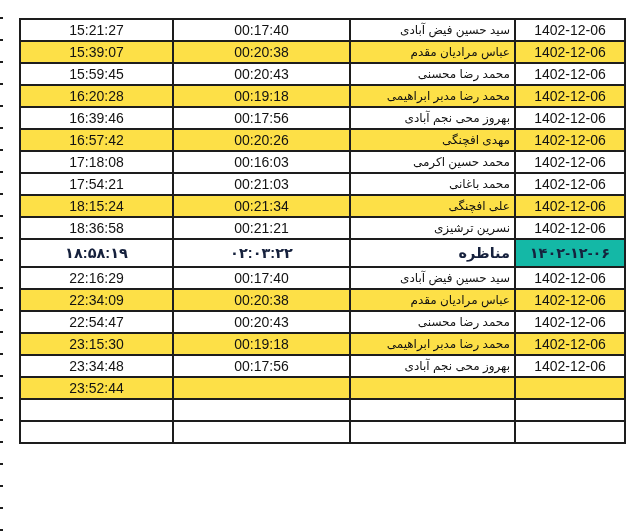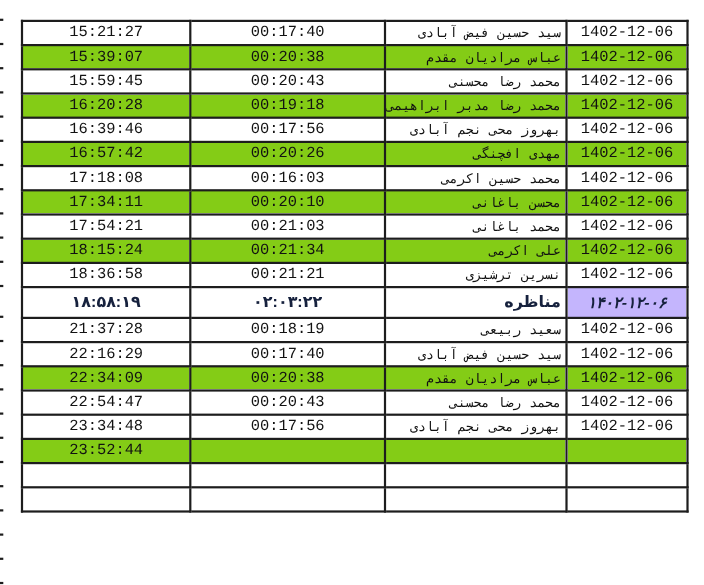--- a/index.html
+++ b/index.html
@@ -38,38 +38,38 @@
   td {
     border: 2px solid #1d1d1d;
     padding: 0;
     margin: 0;
     vertical-align: middle;
     font-size: 14px;
     color: #121212;
     white-space: nowrap;
     overflow: hidden;
   }
-  tr.regular  { height: 22px; font-family: Liberation Mono, monospace; }
+  tr.regular  { height: 22px; }
   tr.bold-row { height: 28px; }
   tr.white td { background: #ffffff; }
-  tr.blue  td { background: #84cc16; }
+  tr.blue  td { background: #fde047; }
   td.time, td.duration, td.date { text-align: center; }
   td.name {
     text-align: right;
     direction: rtl;
     padding-right: 4px;
     font-size: 12px;
   }
   tr.bold-row td {
     font-weight: bold;
     color: #16213d;
     font-size: 14.5px;
     margin-top: 41px;
   }
-  tr.bold-row td.date { background: #c4b5fd; font-style: italic; }
+  tr.bold-row td.date { background: #14b8a6; }
 </style>
 </head>
 <body>
 
 <div class="page">
   <div id="ticks">
       <div class="tick" style="top: 17px;"></div>
       <div class="tick" style="top: 39px;"></div>
       <div class="tick" style="top: 61px;"></div>
       <div class="tick" style="top: 83px;"></div>
@@ -137,72 +137,66 @@
           <td class="duration">00:20:26</td>
           <td class="name" dir="rtl">مهدی افچنگی</td>
           <td class="date">1402-12-06</td>
         </tr>
         <tr class="regular white">
           <td class="time">17:18:08</td>
           <td class="duration">00:16:03</td>
           <td class="name" dir="rtl">محمد حسین اکرمی</td>
           <td class="date">1402-12-06</td>
         </tr>
-        <tr class="regular blue">
-          <td class="time">17:34:11</td>
-          <td class="duration">00:20:10</td>
-          <td class="name" dir="rtl">محسن باغانی</td>
-          <td class="date">1402-12-06</td>
-        </tr>
         <tr class="regular white">
           <td class="time">17:54:21</td>
           <td class="duration">00:21:03</td>
           <td class="name" dir="rtl">محمد باغانی</td>
           <td class="date">1402-12-06</td>
         </tr>
         <tr class="regular blue">
           <td class="time">18:15:24</td>
           <td class="duration">00:21:34</td>
-          <td class="name" dir="rtl">علی اکرمی</td>
+          <td class="name" dir="rtl">علی افچنگی</td>
           <td class="date">1402-12-06</td>
         </tr>
         <tr class="regular white">
           <td class="time">18:36:58</td>
           <td class="duration">00:21:21</td>
           <td class="name" dir="rtl">نسرین ترشیزی</td>
           <td class="date">1402-12-06</td>
         </tr>
         <tr class="bold-row white">
           <td class="time" dir="rtl">۱۸:۵۸:۱۹</td>
           <td class="duration" dir="rtl">۰۲:۰۳:۲۲</td>
           <td class="name" dir="rtl">مناظره</td>
           <td class="date" dir="rtl">۱۴۰۲-۱۲-۰۶</td>
         </tr>
         <tr class="regular white">
-          <td class="time">21:37:28</td>
-          <td class="duration">00:18:19</td>
-          <td class="name" dir="rtl">سعید ربیعی</td>
-          <td class="date">1402-12-06</td>
-        </tr>
-        <tr class="regular white">
           <td class="time">22:16:29</td>
           <td class="duration">00:17:40</td>
           <td class="name" dir="rtl">سید حسین فیض آبادی</td>
           <td class="date">1402-12-06</td>
         </tr>
         <tr class="regular blue">
           <td class="time">22:34:09</td>
           <td class="duration">00:20:38</td>
           <td class="name" dir="rtl">عباس مرادیان مقدم</td>
           <td class="date">1402-12-06</td>
         </tr>
         <tr class="regular white">
           <td class="time">22:54:47</td>
           <td class="duration">00:20:43</td>
           <td class="name" dir="rtl">محمد رضا محسنی</td>
+          <td class="date">1402-12-06</td>
+        </tr>
+        <tr class="regular blue">
+          <td class="time">23:15:30</td>
+          <td class="duration">00:19:18</td>
+          <td class="name" dir="rtl">محمد رضا مدبر ابراهیمی</td>
           <td class="date">1402-12-06</td>
         </tr>
         <tr class="regular white">
           <td class="time">23:34:48</td>
           <td class="duration">00:17:56</td>
           <td class="name" dir="rtl">بهروز محی نجم آبادی</td>
           <td class="date">1402-12-06</td>
         </tr>
         <tr class="regular blue">
           <td class="time">23:52:44</td>

